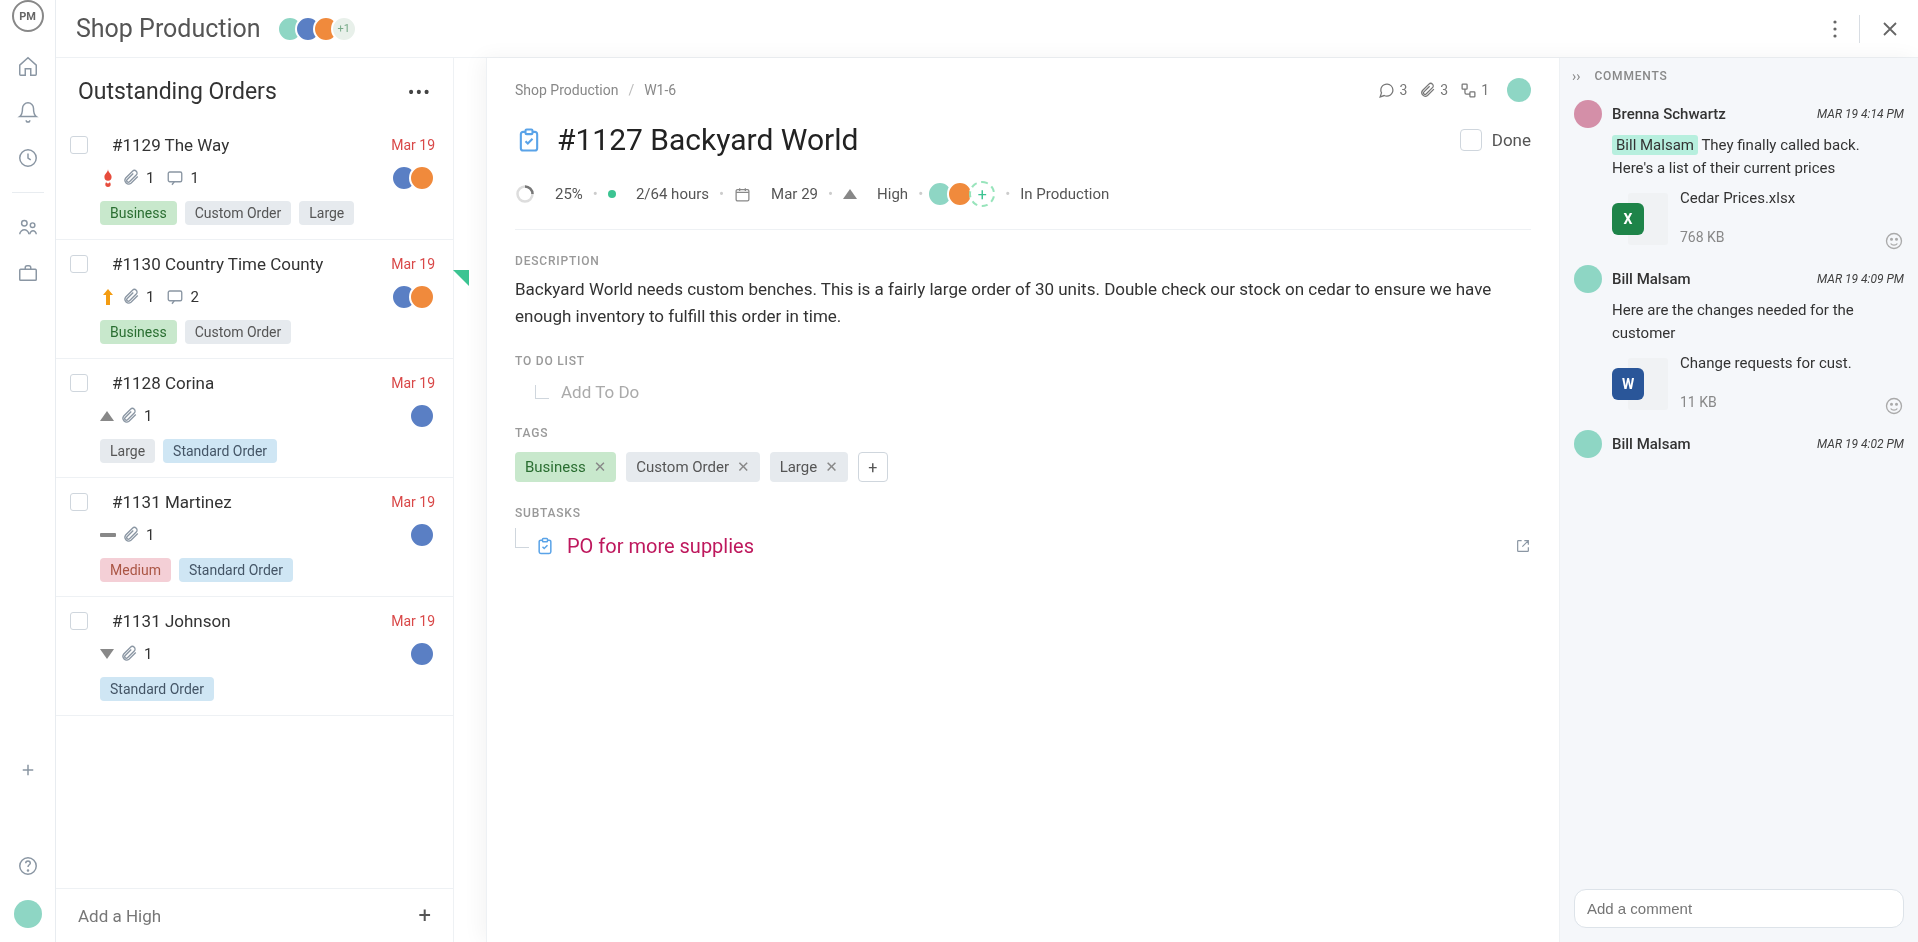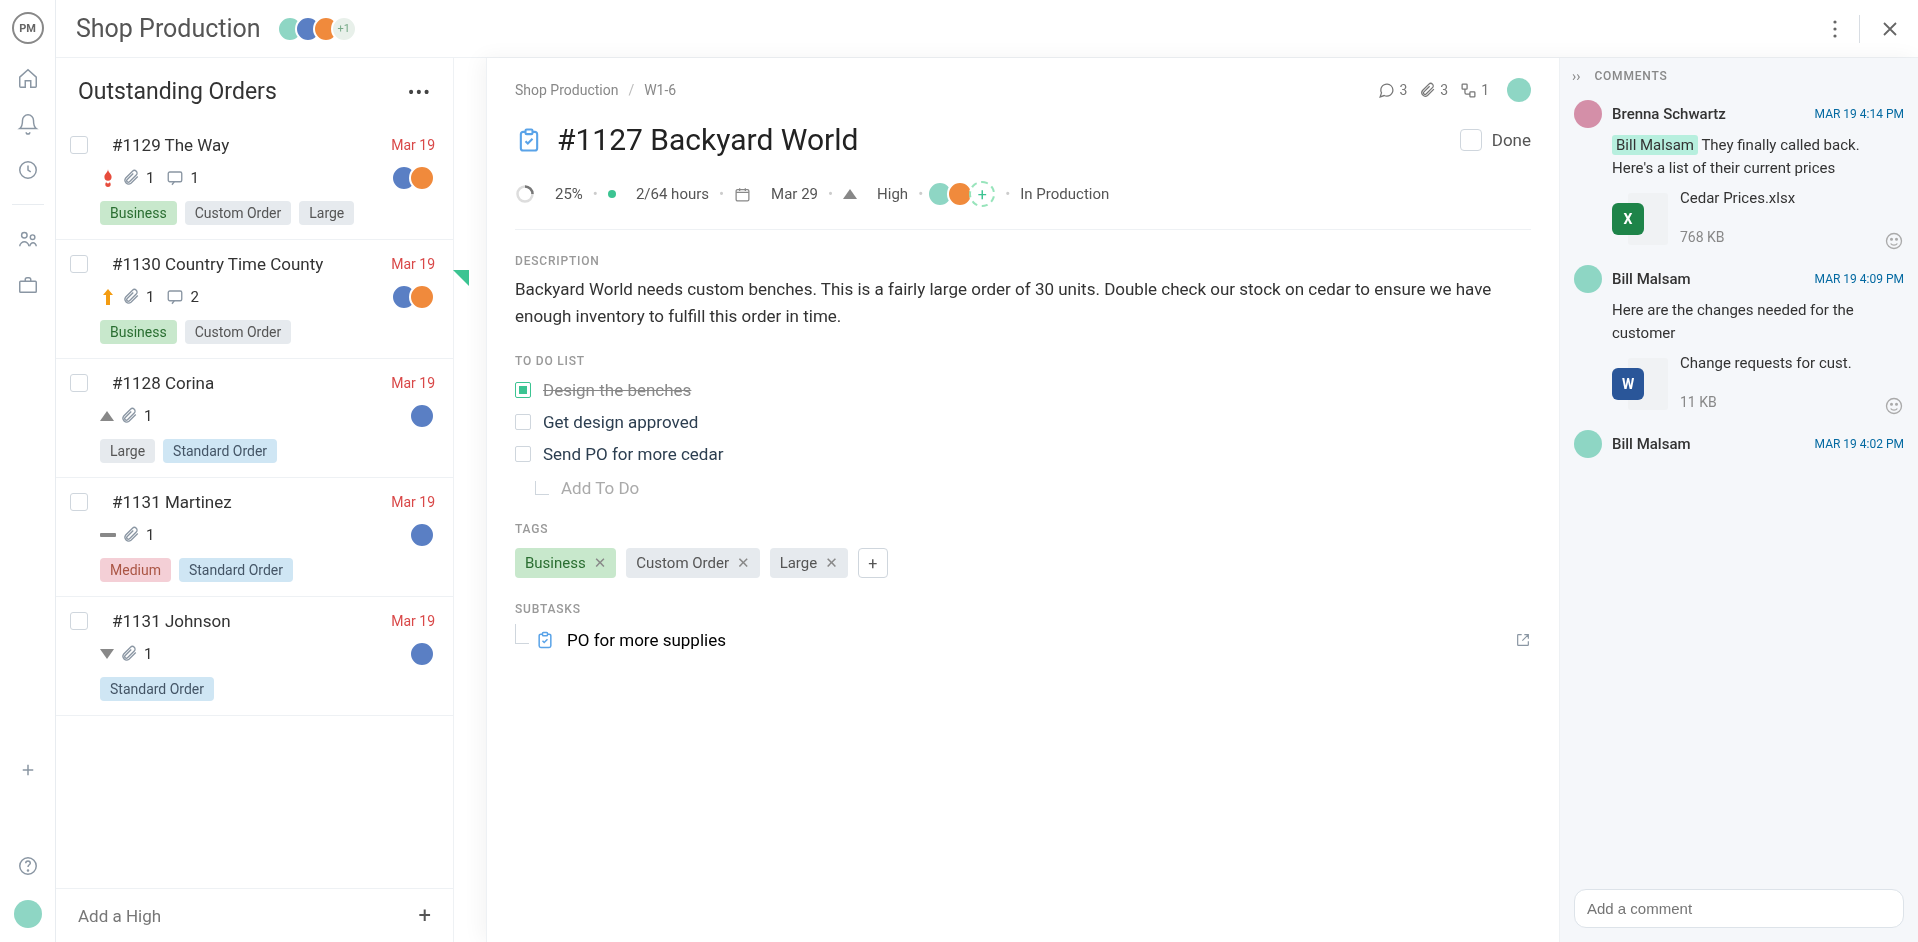--- a/index.html
+++ b/index.html
@@ -1,18 +1,18 @@
 <!DOCTYPE html>
 <html><head>
 <meta charset="utf-8">
 <style>
 * { box-sizing: border-box; margin: 0; padding: 0; }
 body { font-family: -apple-system, BlinkMacSystemFont, "Segoe UI", Roboto, sans-serif; background: #f5f7fa; color: #2c3e50; overflow: hidden; }
 .app { display: flex; height: 942px; width: 1918px; }
-.sidebar-nav { width: 56px; background: #fff; border-right: 1px solid #e8ecf0; display: flex; flex-direction: column; align-items: center; padding-top: 12px; gap: 22px; }
+.sidebar-nav { width: 56px; background: #fff; border-right: 1px solid #e8ecf0; display: flex; flex-direction: column; align-items: center; gap: 22px; }
 .logo-circle { width: 32px; height: 32px; border: 2px solid #888; border-radius: 50%; display: flex; align-items: center; justify-content: center; font-size: 11px; font-weight: 700; color: #666; }
 .nav-icon { width: 24px; height: 24px; color: #8a96a3; cursor: pointer; display: flex; align-items: center; justify-content: center; }
 .nav-divider { width: 32px; border-top: 1px solid #e8ecf0; }
 .nav-spacer { flex: 1; }
 .avatar-mini { width: 28px; height: 28px; border-radius: 50%; background: #8ed6c4; margin-bottom: 14px; }
 
 .workspace { flex: 1; display: flex; flex-direction: column; background: #fff; position: relative; }
 .top-header { height: 58px; display: flex; align-items: center; padding: 0 20px; border-bottom: 1px solid #eef1f4; background: #fff; }
 .project-title { font-size: 25px; font-weight: 400; color: #555; }
 .avatar-stack { display: flex; margin-left: 24px; }
@@ -92,34 +92,34 @@
 .add-todo-text { color: #aaa; font-size: 17px; }
 
 .tag-chip { padding: 6px 10px; border-radius: 4px; font-size: 15px; display: inline-flex; align-items: center; gap: 8px; }
 .tag-chip .x { color: #888; cursor: pointer; }
 .add-tag-btn { width: 30px; height: 30px; border: 1px solid #cfd6dd; border-radius: 4px; display: inline-flex; align-items: center; justify-content: center; font-size: 16px; color: #555; cursor: pointer; }
 .tags-row { display: flex; gap: 10px; margin-top: 12px; align-items: center; }
 
 .subtask-row { display: flex; align-items: center; gap: 12px; margin-top: 14px; padding-left: 20px; position: relative; }
 .subtask-corner { position: absolute; left: 0; top: -6px; width: 14px; height: 20px; border-left: 1.5px solid #cfd6dd; border-bottom: 1.5px solid #cfd6dd; }
 .subtask-icon { width: 20px; height: 20px; color: #5aa3e8; }
-.subtask-text { font-size: 17px; color: #000000; }
+.subtask-text { font-size: 20px; color: #be185d; }
 .subtask-popout { margin-left: auto; color: #8a96a3; cursor: pointer; }
 
 .comments-panel { width: 358px; background: #f5f7fa; display: flex; flex-direction: column; }
 .comments-header { display: flex; align-items: center; padding: 10px 18px 8px 12px; gap: 14px; }
 .collapse-arrows { color: #888; font-size: 14px; cursor: pointer; }
 .comments-title { font-size: 12px; letter-spacing: 0.8px; color: #888; font-weight: 500; }
 .comments-body { flex: 1; overflow-y: auto; padding: 8px 14px; }
 
 .comment { margin-bottom: 20px; position: relative; }
 .comment-head { display: flex; align-items: center; gap: 10px; }
 .c-avatar { width: 28px; height: 28px; border-radius: 50%; }
 .c-author { font-size: 15px; color: #333; font-weight: 500; }
-.c-time { margin-left: auto; font-size: 12px; color: #0369a1; }
+.c-time { margin-left: auto; font-size: 12px; color: #404040; font-style: italic; }
 .c-body { margin-left: 38px; margin-top: 6px; font-size: 15px; color: #333; line-height: 1.5; }
 .mention { background: #b7efde; border-radius: 3px; padding: 1px 4px; }
 .attachment { display: flex; gap: 12px; margin-left: 38px; margin-top: 10px; align-items: flex-start; }
 .file-icon { width: 56px; height: 56px; position: relative; }
 .file-icon-sheet { position: absolute; left: 16px; top: 4px; width: 40px; height: 52px; background: #f0f2f4; border-radius: 3px; }
 .file-badge { position: absolute; left: 0; top: 14px; width: 32px; height: 32px; border-radius: 6px; display: flex; align-items: center; justify-content: center; color: #fff; font-size: 14px; font-weight: 700; }
 .file-name { font-size: 15px; color: #333; }
 .file-size { font-size: 14px; color: #888; margin-top: 22px; }
 .emoji-react { position: absolute; right: 0; bottom: -6px; color: #aaa; cursor: pointer; }
 
@@ -475,36 +475,20 @@
                   <span>In Production</span>
                 </div>
             </div>
 
             <hr class="detail-hr">
 
             <div class="section-label">DESCRIPTION</div>
             <div class="desc-text">Backyard World needs custom benches. This is a fairly large order of 30 units. Double check our stock on cedar to ensure we have enough inventory to fulfill this order in time.</div>
 
             <div class="section-label">TO DO LIST</div>
-            <div id="todos-container">
-    <div class="todo-item">
-      <div class="todo-check done"></div>
-      <span class="todo-text done-text">Design the benches</span>
-    </div>
-
-    <div class="todo-item">
-      <div class="todo-check "></div>
-      <span class="todo-text ">Get design approved</span>
-    </div>
-
-    <div class="todo-item">
-      <div class="todo-check "></div>
-      <span class="todo-text ">Send PO for more cedar</span>
-    </div>
-  </div>
             <div class="add-todo-row">
               <div class="add-todo-corner"></div>
               <span class="add-todo-text">Add To Do</span>
             </div>
 
             <div class="section-label">TAGS</div>
             <div class="tags-row" id="detail-tags-row">
                 <span class="tag-chip tag-green">Business<span class="x">✕</span></span>
                 <span class="tag-chip tag-grey">Custom Order<span class="x">✕</span></span>
                 <span class="tag-chip tag-grey">Large<span class="x">✕</span></span>

